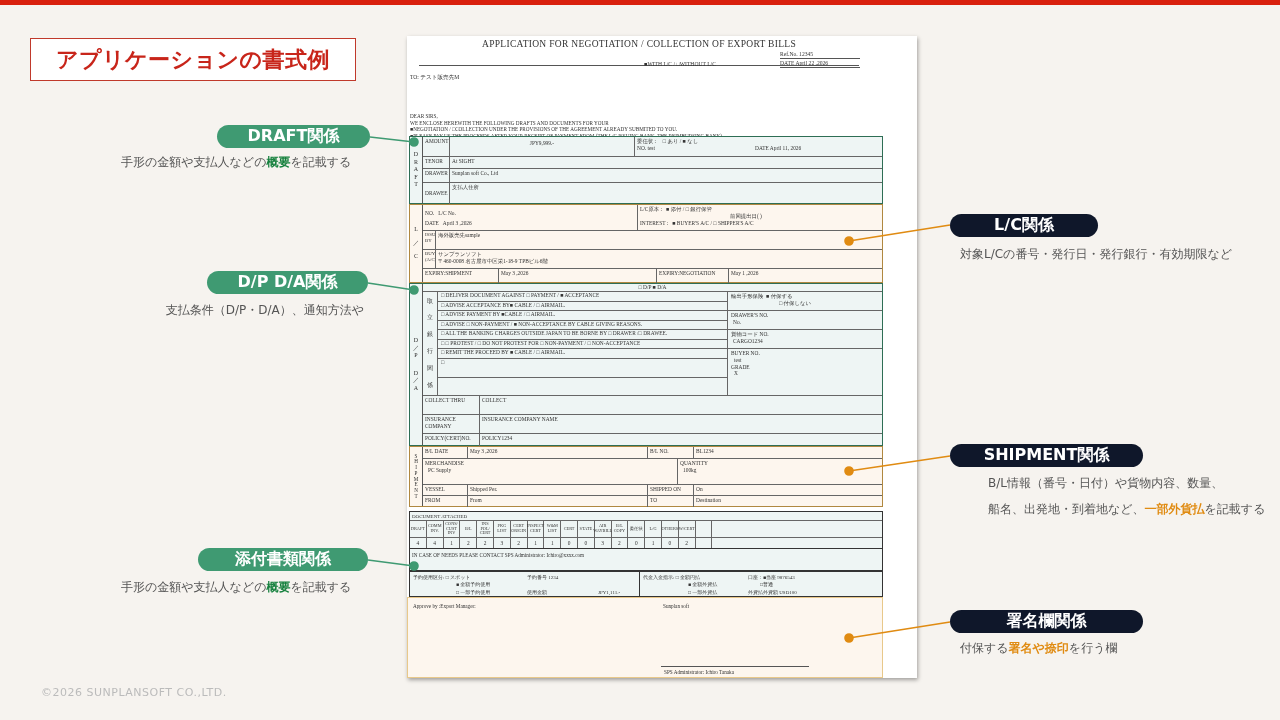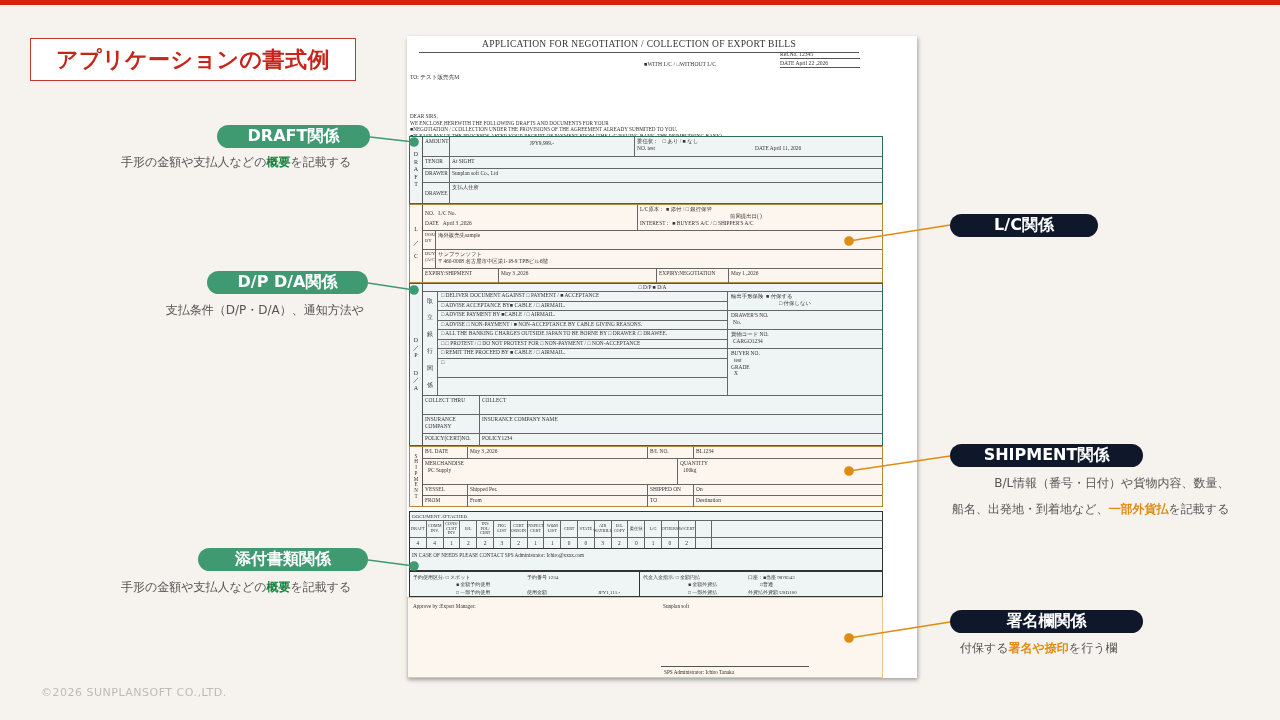--- a/index.html
+++ b/index.html
@@ -16,21 +16,21 @@
   .desc { position: absolute; font-size: 12px; color: #555; line-height: 26px; white-space: nowrap; }
   .desc.right { text-align: right; }
   .hl-green { color: #15803d; font-weight: bold; }
   .hl-orange { color: #e08b12; font-weight: bold; }
 
   svg.connectors { position: absolute; left: 0; top: 0; width: 1280px; height: 720px; pointer-events: none; z-index: 5; }
 
   
   .doc { position: absolute; left: 407px; top: 36px; width: 510px; height: 642px; background: #fff; box-shadow: 1px 2px 4px rgba(0,0,0,0.35); font-family: "Liberation Serif", "DejaVu Serif", serif; font-size: 5.4px; color: #333; line-height: 1.25; }
   .doc .t { position: absolute; white-space: nowrap; }
-  .doc-title { left: 12px; top: 3px; width: 440px; text-align: center; font-size: 9.5px; letter-spacing: 0.3px; border-bottom: 0.8px solid #555; padding-bottom: 1px; }
+  .doc-title { left: 12px; top: 3px; width: 440px; text-align: center; font-size: 9.5px; letter-spacing: 0.3px; border-bottom: 0.8px solid #555; padding-bottom: 14px; }
   .ref { left: 373px; top: 15px; width: 80px; border-bottom: 0.6px solid #555; font-size: 5.6px; }
   .date { left: 373px; top: 24px; width: 80px; border-bottom: 0.6px solid #555; font-size: 5.6px; }
   .withlc { left: 237px; top: 25px; font-size: 5.6px; }
   .to { left: 3px; top: 38px; font-size: 5.6px; }
   .dear { left: 3px; top: 77px; font-size: 5.2px; line-height: 1.28; }
 
   .sec { position: absolute; left: 2px; width: 474px; border: 1px solid #333; }
   .sec.green { background: #eef5f4; }
   .sec.orange { background: #fdf6ee; }
   .sec .lab { position: absolute; left: 0; top: 0; bottom: 0; width: 13px; border-right: 0.7px solid #555; display: flex; flex-direction: column; align-items: center; justify-content: center; font-size: 6px; }
@@ -68,24 +68,25 @@
   <div>支払条件（D/P・D/A）、通知方法や</div>
 </div>
 
 <div class="pill green" style="left:198px;top:548px;width:170px;">添付書類関係</div>
 <div class="desc" style="left:121px;top:574px;">
   <span>手形の金額や支払人などの</span><span class="hl-green">概要</span><span>を記載する</span>
 </div>
 
 <div class="pill orange" style="left:950px;top:214px;width:148px;">L/C関係</div>
 <div class="desc" style="left:960px;top:241px;">
+  <div>対象L/Cの番号・発行日・発行銀行・有効期限など</div>
 </div>
 
 <div class="pill orange" style="left:950px;top:444px;width:193px;">SHIPMENT関係</div>
-<div class="desc" style="left:952px;top:470px;text-align:right;">
+<div class="desc" style="left:988px;top:470px;">
   <div>B/L情報（番号・日付）や貨物内容、数量、</div>
   <div><span>船名、出発地・到着地など、</span><span class="hl-orange">一部外貨払</span><span>を記載する</span></div>
 </div>
 
 <div class="pill orange" style="left:950px;top:610px;width:193px;">署名欄関係</div>
 <div class="desc" style="left:960px;top:635px;">
   <span>付保する</span><span class="hl-orange">署名や捺印</span><span>を行う欄</span>
 </div>
 
 <div class="copyright">©2026 SUNPLANSOFT CO.,LTD.</div>

